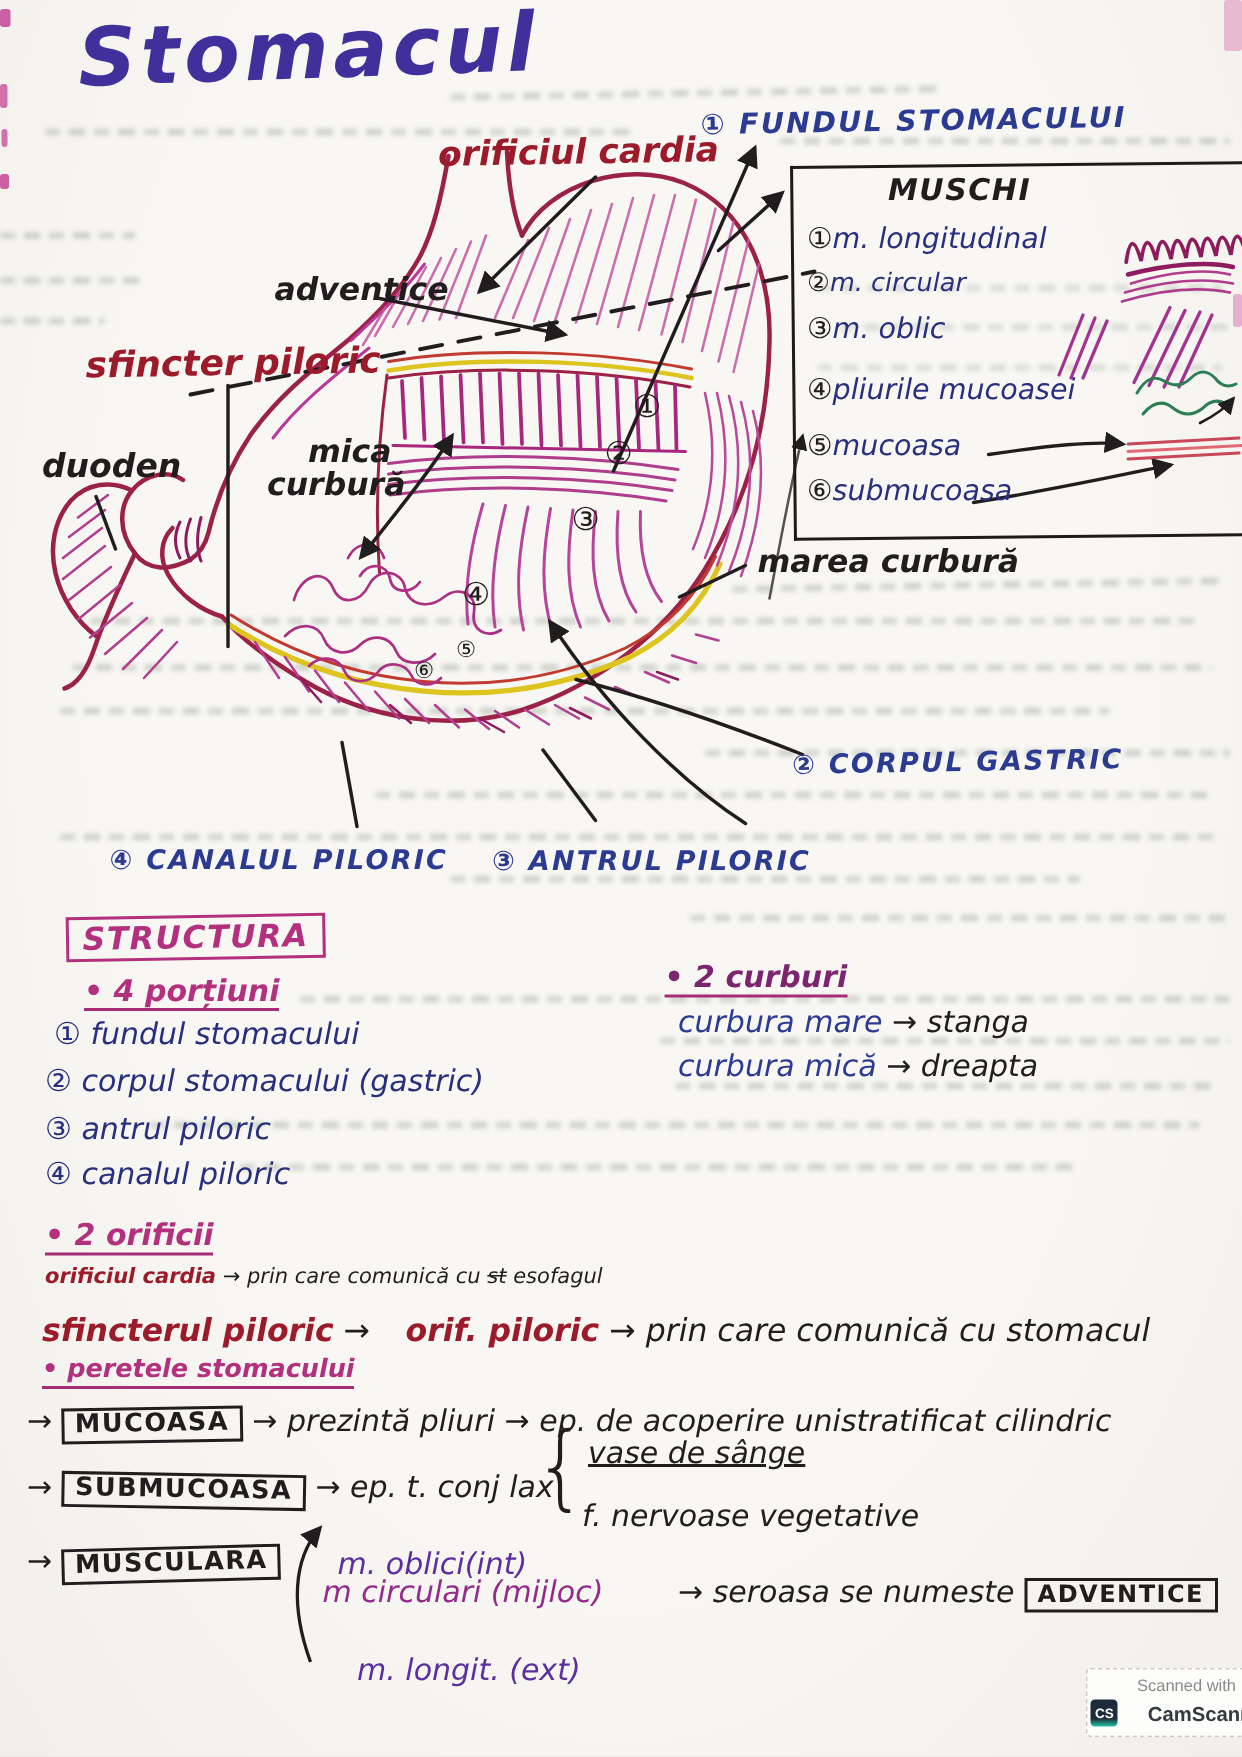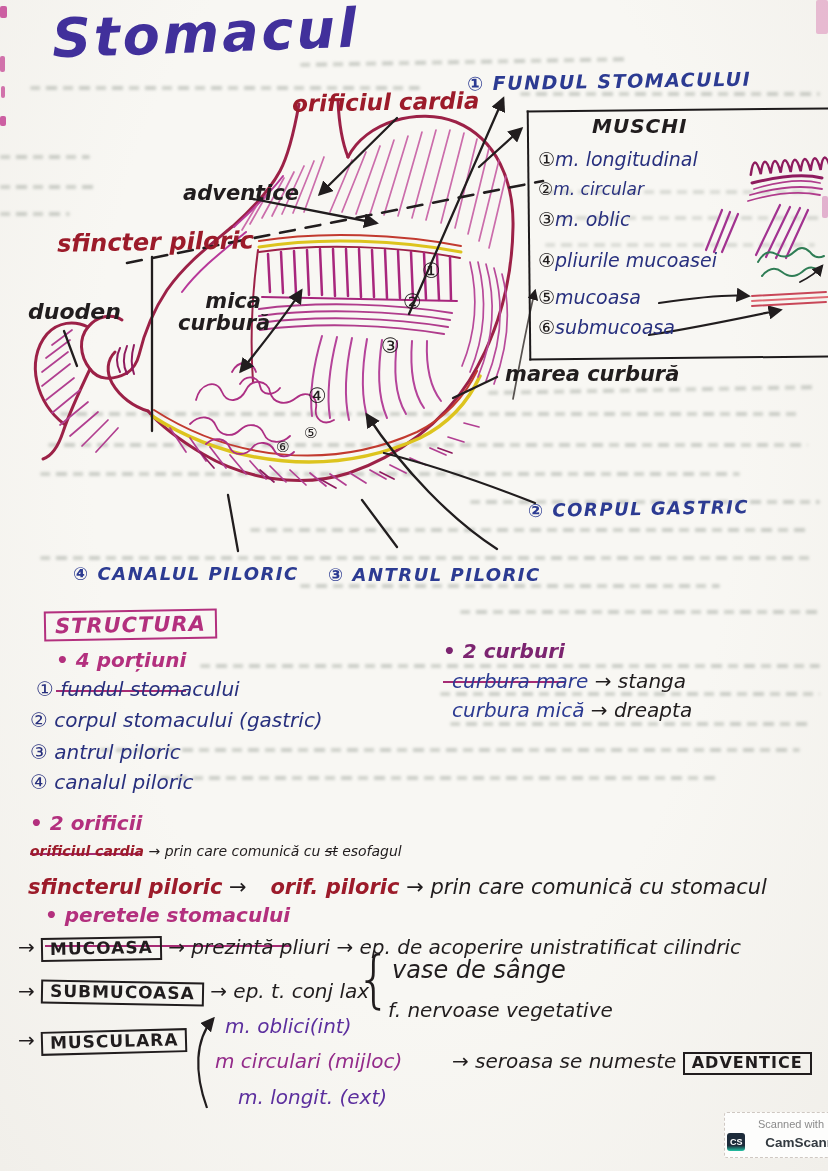--- a/index.html
+++ b/index.html
@@ -3,22 +3,22 @@
 <meta charset="utf-8">
 <style>
   html,body{margin:0;padding:0;background:#e9e8e4;}
   .page{position:relative;width:828px;height:1171px;overflow:hidden;
         background:radial-gradient(ellipse at 50% 38%, #f8f7f3 55%, #f1efea 100%);
         font-family:"DejaVu Sans",sans-serif;}
   .hw{position:absolute;white-space:nowrap;font-style:italic;line-height:1.05;}
   .caps{font-style:italic;letter-spacing:1.5px;font-weight:bold;}
   .blue{color:#2c3b92;} .dblue{color:#28307e;} .red{color:#9c1b2a;}
   .mag{color:#b3307e;} .dmag{color:#7c2470;} .blk{color:#211d1e;}
-  .pur{color:#5c2f9e;} .mpur{color:#932b8a;}
-  .underm{border-bottom:2px solid #a62c74;padding-bottom:19px;}
+  .pur{color:#5c2f9e;margin-top:16px;} .mpur{color:#932b8a;}
+  .underm{border-bottom:2px solid #a62c74;padding-bottom:1px;}
   .mbox{border:2px solid #211d1e;padding:1px 7px;display:inline-block;}
   .magbox{border:2px solid #b3307e;padding:2px 9px;display:inline-block;}
   .strike{text-decoration:line-through;}
   .bleed{position:absolute;height:4px;filter:blur(1.7px);opacity:.42;border-radius:2px;
          background:repeating-linear-gradient(90deg,#99a096 0 10px,transparent 10px 16px,#8d948b 16px 27px,transparent 27px 33px);}
   .edge{position:absolute;border-radius:2px;}
   svg.overlay{position:absolute;left:0;top:0;pointer-events:none;}
   .num5{font-size:15px;} 
   .badge{position:absolute;left:724px;top:1112px;width:128px;background:#fdfdfc;
          border:1px dashed #cfc8c2;border-radius:3px;text-align:center;padding:5px 2px 6px 2px;font-style:normal;}
@@ -356,35 +356,35 @@
     <span class="blk strike">st</span>
     <span class="blk">esofagul</span>
   </div>
   <div class="hw" style="left:28px;top:876px;font-size:21px;">
     <span class="red" style="font-weight:bold;">sfincterul piloric</span>
     <span class="blk">→</span>
     <span class="red" style="font-weight:bold;margin-left:17px;">orif. piloric</span>
     <span class="blk">→ prin care comunică cu stomacul</span>
   </div>
 
-  <div class="hw mag underm" style="left:45px;top:905px;font-size:20px;font-weight:bold;">• peretele stomacului</div>
+  <div class="hw mag underm" style="left:28px;top:905px;font-size:17px;font-weight:bold;">• peretele stomacului</div>
 
   <div class="hw" style="left:18px;top:937px;font-size:20px;">
     <span class="blk">→</span>
     <span class="mbox blk" style="font-size:17px;font-style:normal;font-weight:bold;letter-spacing:1px;transform:rotate(-1deg);">MUCOASA</span>
     <span class="blk">→ prezintă pliuri → ep. de acoperire unistratificat cilindric</span>
   </div>
 
   <div class="hw" style="left:18px;top:981px;font-size:20px;">
     <span class="blk">→</span>
     <span class="mbox blk" style="font-size:17px;font-style:normal;font-weight:bold;letter-spacing:1px;transform:rotate(1deg);">SUBMUCOASA</span>
     <span class="blk">→ ep. t. conj lax</span>
   </div>
   <div class="brace" style="left:356px;top:946px;font-size:56px;transform:scaleY(1.1);">{</div>
-  <div class="hw blk" style="left:392px;top:958px;font-size:24px;">vase de sânge</div>
+  <div class="hw blk" style="left:392px;top:958px;font-size:20px;text-decoration:underline;">vase de sânge</div>
   <div class="hw blk" style="left:388px;top:1000px;font-size:20px;">f. nervoase vegetative</div>
 
   <div class="hw" style="left:18px;top:1030px;font-size:20px;">
     <span class="blk">→</span>
     <span class="mbox blk" style="font-size:17px;font-style:normal;font-weight:bold;letter-spacing:1px;transform:rotate(-1.5deg);">MUSCULARA</span>
   </div>
   <div class="hw pur" style="left:225px;top:1016px;font-size:20px;">m. oblici(int)</div>
   <div class="hw mpur" style="left:215px;top:1051px;font-size:20px;">m circulari (mijloc)</div>
   <div class="hw pur" style="left:238px;top:1087px;font-size:20px;">m. longit. (ext)</div>
 

